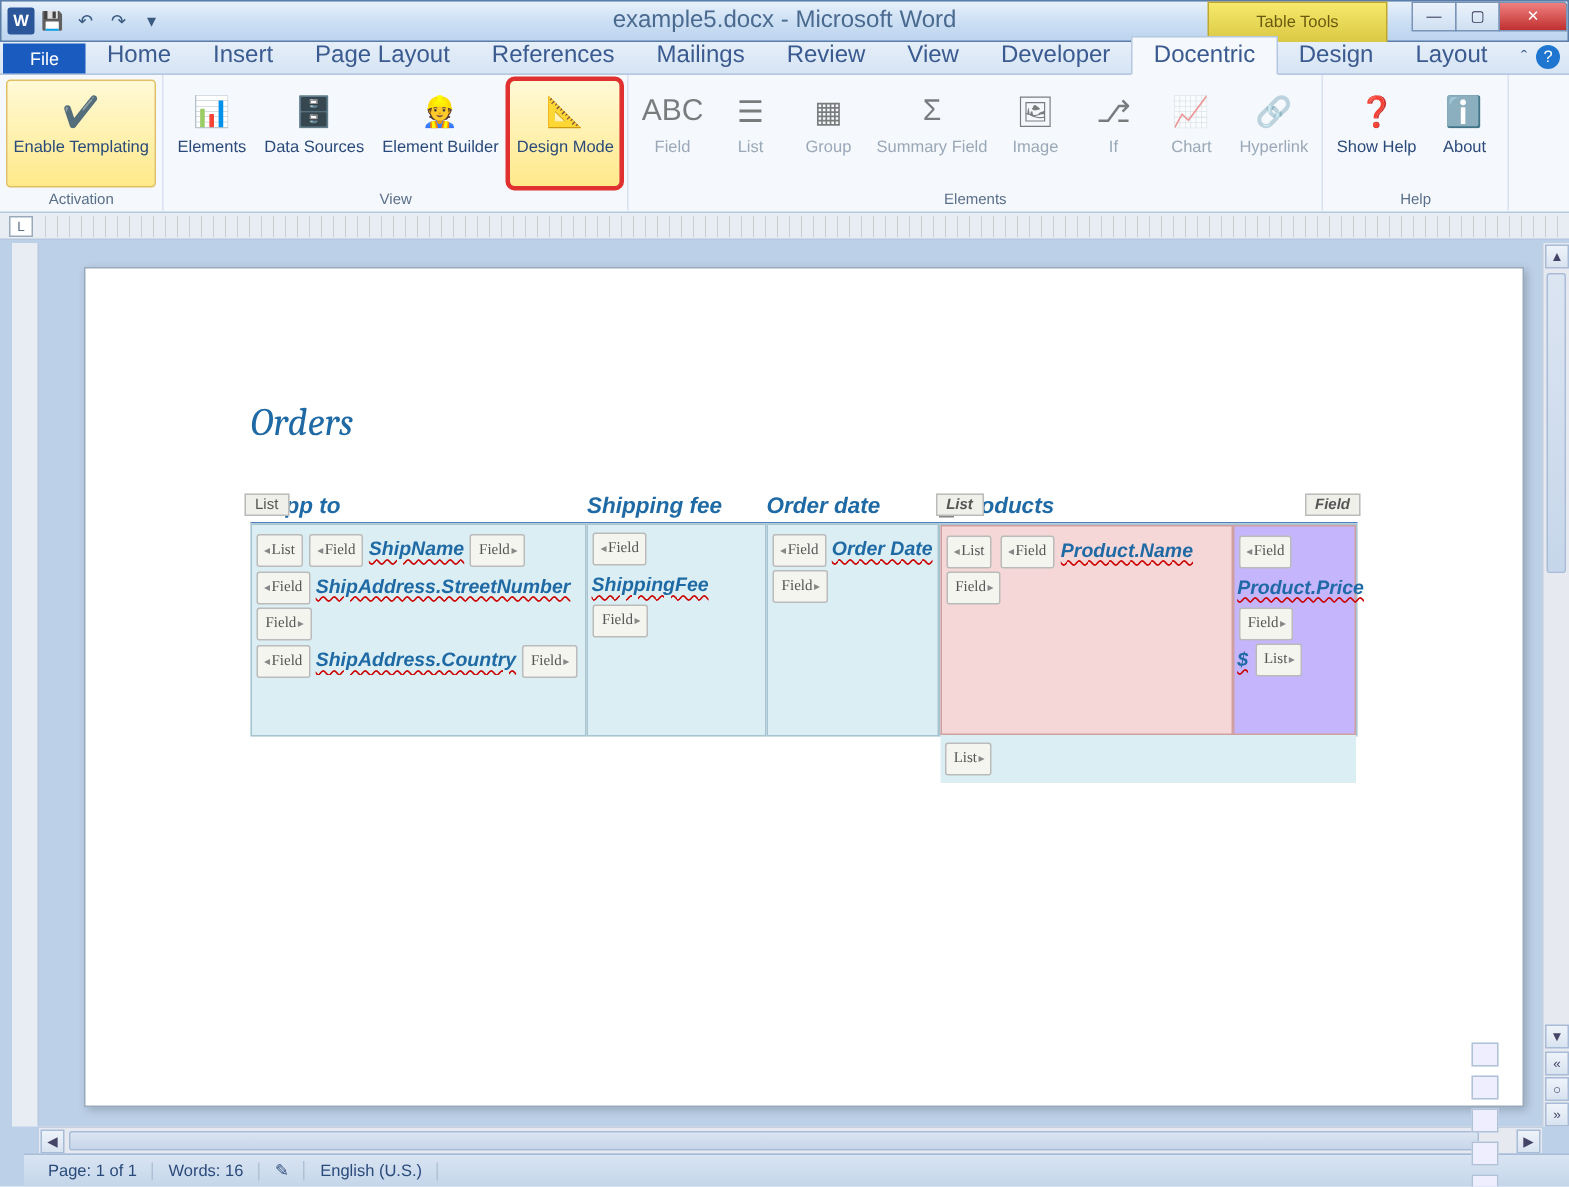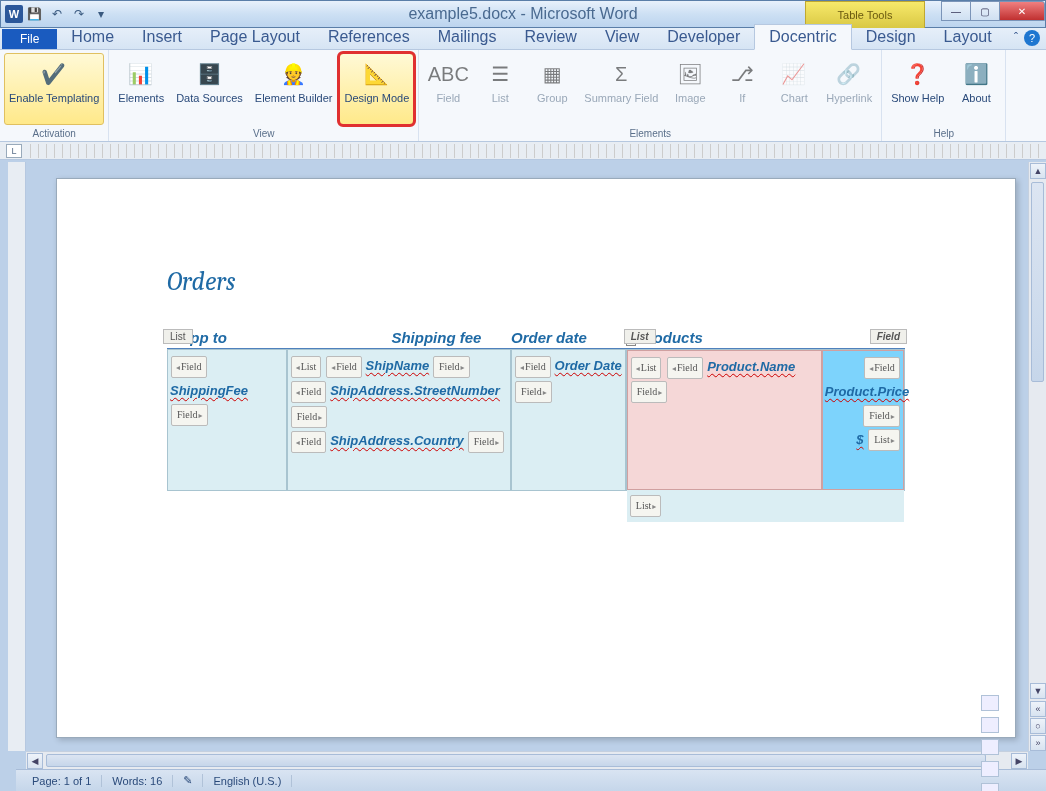--- a/index.html
+++ b/index.html
@@ -54,21 +54,21 @@
 .body-row { display:flex; }
 .body-cell { background:#dbeef3; border:1px solid #a8c4d0; padding:4px 2px; font-size:13px; color:#1f6aa5; font-family:Cambria,serif; line-height:1.8; position:relative; }
 .body-cell.b1{width:225px;} .body-cell.b2{width:120px;} .body-cell.b3{width:115px;} .body-cell.b4{width:280px; padding:0;}
 .tag { display:inline-block; background:#f5f5f0; border:1px solid #bbb; border-radius:2px; font-size:10px; color:#555; font-family:"Segoe UI"; padding:1px 4px; margin:1px; font-style:normal; vertical-align:middle; }
 .tag::before { content:"◂"; font-size:8px; margin-right:1px; color:#888;}
 .tag.end::before{content:"";}
 .tag.end::after { content:"▸"; font-size:8px; margin-left:1px; color:#888;}
 .binding { text-decoration: underline wavy #c00; text-decoration-thickness:1px; text-underline-offset:2px; color:#1f6aa5; font-weight:bold; font-style:italic; }
 .inner-tbl { display:flex; height:100%; }
 .inner-tbl .ic1 { width:195px; background:#f5d7d7; border:1px solid #d0a0a0; padding:4px 2px;}
-.inner-tbl .ic2 { width:82px; background:#7dd3fc; border:1px solid #d0a0a0; padding:4px 2px;text-align:right;}
+.inner-tbl .ic2 { width:82px; background:#c4b5fd; border:1px solid #d0a0a0; padding:4px 2px;}
 .floating-tab { position:absolute; background:#f0f0eb; border:1px solid #bbb; font-size:10px; padding:1px 6px; color:#555;}
 
 
 .vscroll { position:absolute; right:0; top:0; bottom:18px; width:18px; background:#e6eaf0; border-left:1px solid #c5d0df; }
 .vscroll .thumb { position:absolute; left:2px; right:2px; top:20px; height:200px; background:linear-gradient(#dce5f2,#c6d6ea); border:1px solid #a8bcd8; border-radius:2px;}
 .hscroll { position:absolute; left:26px; right:18px; bottom:0; height:18px; background:#e6eaf0; border-top:1px solid #c5d0df;}
 .hscroll .thumb { position:absolute; top:2px; bottom:2px; left:20px; width:940px; background:linear-gradient(#dce5f2,#c6d6ea); border:1px solid #a8bcd8; border-radius:2px;}
 .scrollbtn{position:absolute;width:16px;height:16px;background:linear-gradient(#eef3fa,#d8e3f0);border:1px solid #a8bcd8;display:flex;align-items:center;justify-content:center;font-size:9px;color:#446;}
 
 
@@ -220,35 +220,35 @@
       <div class="hdr-cell c2">Shipping fee</div>
       <div class="hdr-cell c3">Order date</div>
       <div class="hdr-cell c4" style="position:relative;">
         <span class="anchor">✥</span><span>Products</span>
         <span class="floating-tab" style="left:-2px;top:2px;">List</span>
         <span class="floating-tab" style="right:-2px;top:2px;">Field</span>
       </div>
     </div>
 
     <div class="body-row">
-      <div class="body-cell b2">
-        <span class="tag">Field</span>
-        <span class="binding">ShippingFee</span>
-        <span class="tag end">Field</span>
-      </div>
       <div class="body-cell b1">
         <span class="tag">List</span>
         <span class="tag">Field</span>
         <span class="binding">ShipName</span>
         <span class="tag end">Field</span><br>
         <span class="tag">Field</span>
         <span class="binding">ShipAddress.StreetNumber</span>
         <span class="tag end">Field</span><br>
         <span class="tag">Field</span>
         <span class="binding">ShipAddress.Country</span>
+        <span class="tag end">Field</span>
+      </div>
+      <div class="body-cell b2">
+        <span class="tag">Field</span>
+        <span class="binding">ShippingFee</span>
         <span class="tag end">Field</span>
       </div>
       <div class="body-cell b3">
         <span class="tag">Field</span>
         <span class="binding">Order Date</span>
         <span class="tag end">Field</span>
       </div>
       <div class="body-cell b4">
         <div class="inner-tbl">
           <div class="ic1">

